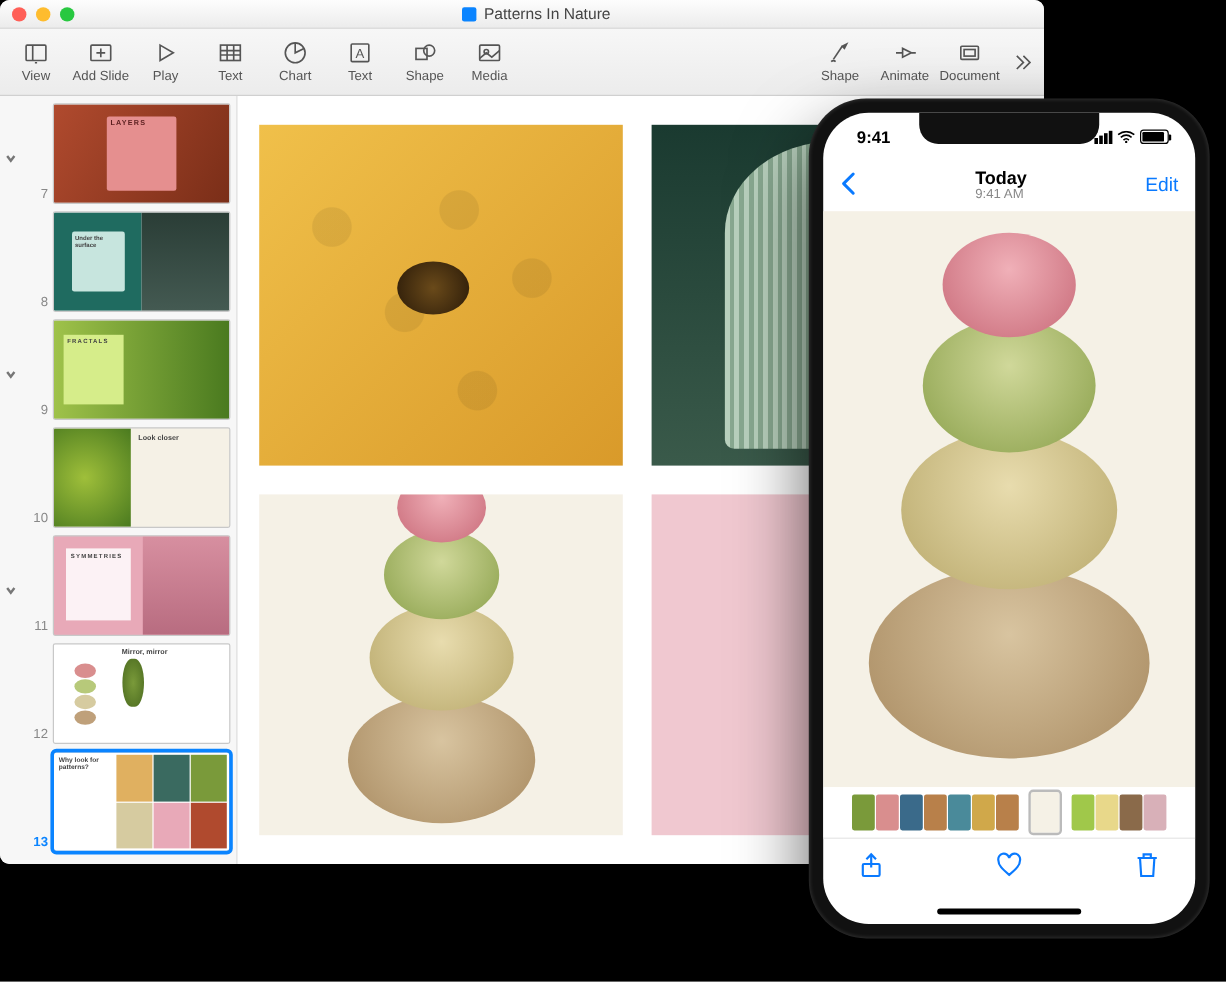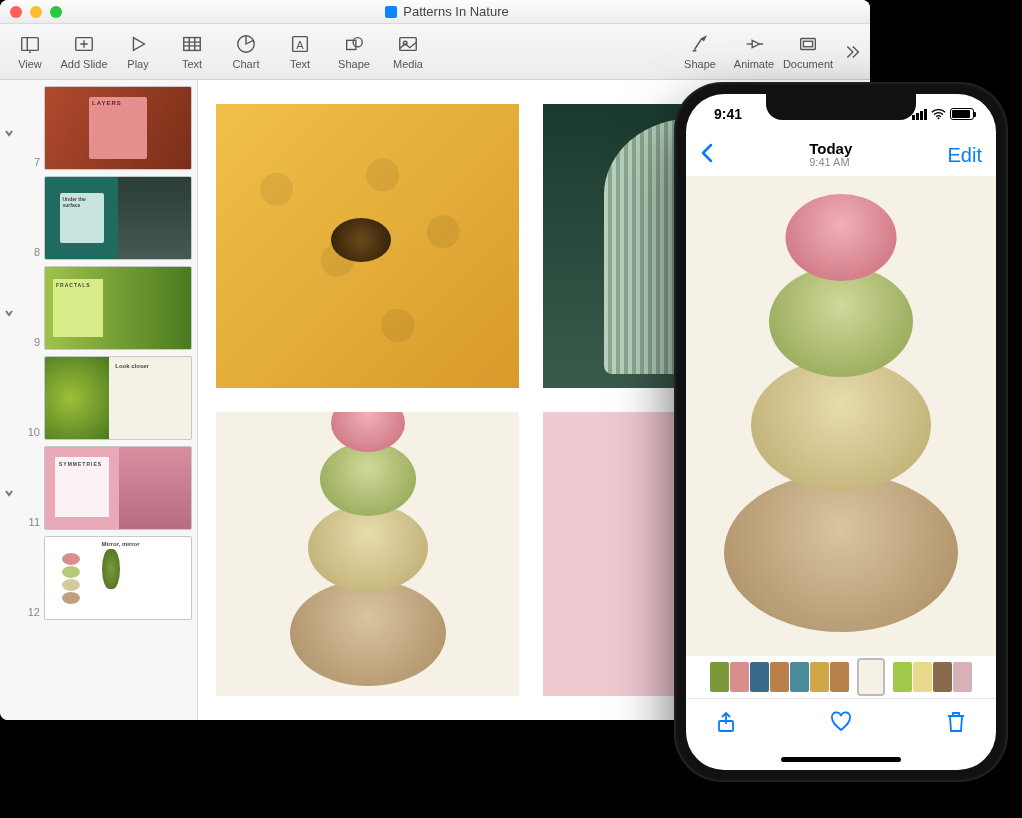--- a/index.html
+++ b/index.html
@@ -163,21 +163,21 @@
   .wifi{width:15px;height:11px;}
   .batt{width:24px;height:12px;border:1.5px solid #000;border-radius:3px;position:relative;}
   .batt::after{content:"";position:absolute;left:1px;top:1px;bottom:1px;width:18px;background:#000;border-radius:1px;}
   .batt::before{content:"";position:absolute;right:-3px;top:3px;width:2px;height:5px;background:#000;border-radius:0 1px 1px 0;}
 
   .navbar{height:42px;display:flex;align-items:center;justify-content:space-between;padding:0 14px;font-size:17px;}
   .navbar .back{color:#0a7aff;}
   .navbar .title{line-height:1.05;}
   .navbar .title .t1{font-size:15px;font-weight:600;color:#000;}
   .navbar .title .t2{font-size:11px;color:#888;}
-  .navbar .edit{color:#0a7aff;font-size:20px;}
+  .navbar .edit{color:#0a7aff;font-size:16px;}
 
   .photo{flex:1;background:#f5f1e6;display:flex;align-items:flex-end;justify-content:center;}
   .photo .stack{transform:scale(1.5);transform-origin:bottom center;margin-bottom:24px;}
 
   .filmstrip{height:42px;background:#fff;display:flex;align-items:center;justify-content:center;gap:1px;padding:0 10px;}
   .filmstrip .fi{width:19px;height:30px;background:#aaa;border-radius:2px;}
   .filmstrip .fi.gap{background:transparent;width:8px;}
   .filmstrip .fi.sel{outline:2px solid #bbb;height:34px;width:24px;}
   .fc1{background:#7a9a3a!important;} .fc2{background:#d98e8e!important;} .fc3{background:#3a6a8a!important;}
   .fc4{background:#b8804a!important;} .fc5{background:#4a8a9a!important;} .fc6{background:#d0a84a!important;}
@@ -367,20 +367,35 @@
           <div class="l">
             <div class="urchin u1"></div>
               <div class="urchin u2"></div>
               <div class="urchin u3"></div>
               <div class="urchin u4"></div>
           </div>
           <div class="r"><b>Mirror, mirror</b><div class="leaf"></div></div>
         </div>
       </div>
 
+      <div class="slide-row selected">
+        <span class="disclosure"></span>
+        <span class="slide-num">13</span>
+        <div class="thumb th13">
+          <div class="l"><b>Why look for patterns?</b></div>
+          <div class="grid">
+              <div class="g1"></div>
+              <div class="g2"></div>
+              <div class="g3"></div>
+              <div class="g4"></div>
+              <div class="g5"></div>
+              <div class="g6"></div>
+            </div>
+        </div>
+      </div>
 
     </div>
 
     <div class="canvas">
       <div class="panel p-honey">
           <div class="bee"></div>
         </div>
       <div class="panel p-mush"></div>
       <div class="panel p-urch">
         <div class="stack">

